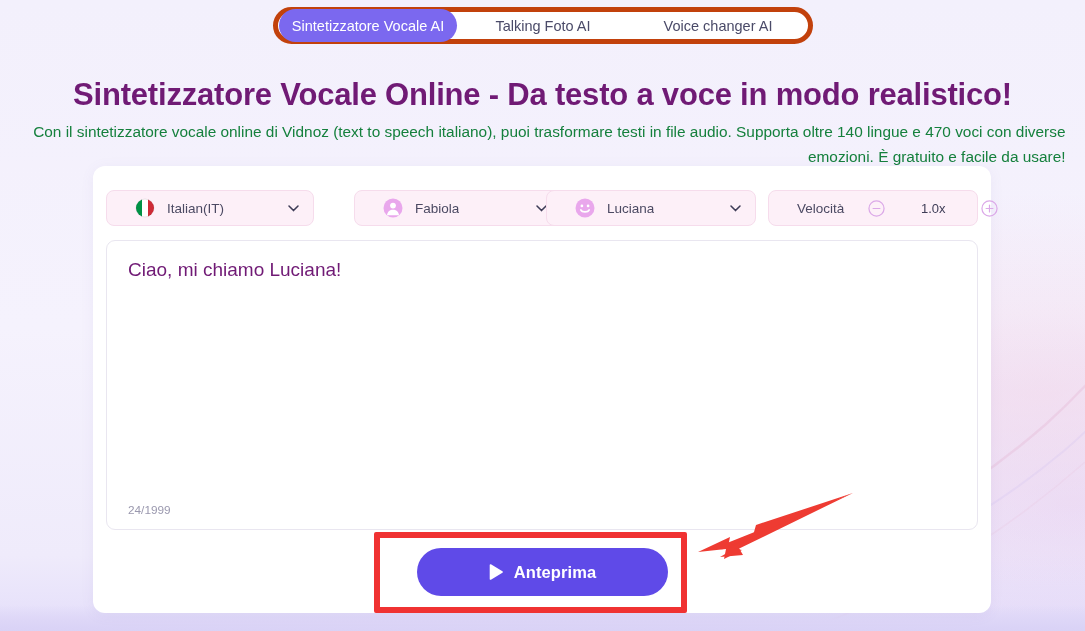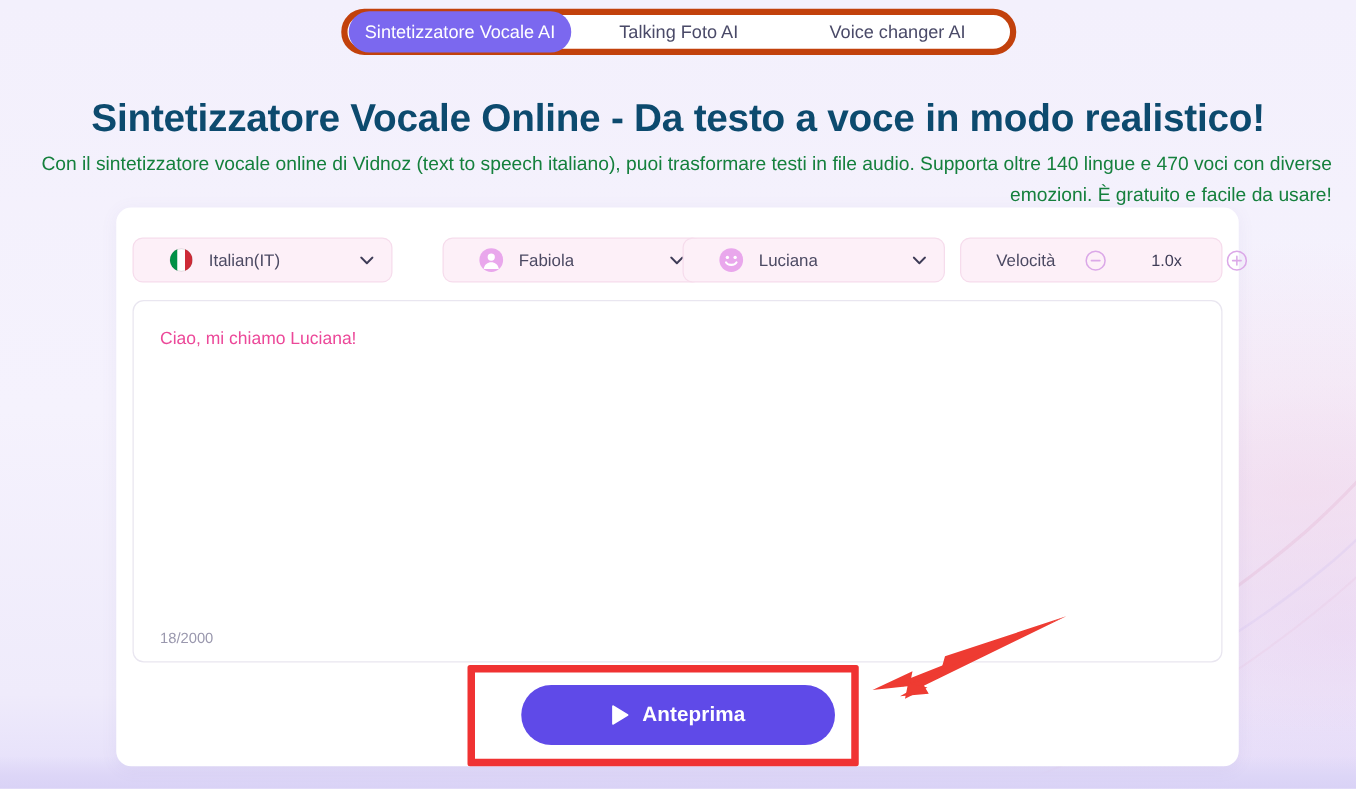--- a/index.html
+++ b/index.html
@@ -87,21 +87,21 @@
 
   
   #headline {
     position: absolute;
     left: 0;
     top: 56px;
     width: 1085px;
     text-align: center;
     font-size: 31px;
     font-weight: bold;
-    color: #0c4a6e;
+    color: #701a75;
     letter-spacing: -0.2px;
     white-space: nowrap;
   }
   #subhead {
     position: absolute;
     left: 50%;
     transform: translateX(-50%);
     top: 104px;
     width: 1046px;
     text-align: right;
@@ -203,22 +203,22 @@
     border: 1px solid #e9e6f0;
     border-radius: 9px;
     box-sizing: border-box;
     background: #fff;
   }
   #text-content {
     position: absolute;
     left: 21px;
     top: 19px;
     right: 20px;
-    font-size: 14px;
-    color: #ec4899;
+    font-size: 19px;
+    color: #701a75;
     line-height: 20px;
     white-space: pre-wrap;
   }
   #char-counter {
     position: absolute;
     left: 21px;
     bottom: 12px;
     font-size: 11.8px;
     color: #9a98ae;
   }
@@ -363,21 +363,21 @@
         <svg class="step-btn" id="speed-plus" viewBox="0 0 18 18">
           <circle cx="9" cy="9" r="8" fill="none" stroke="#dba8e8" stroke-width="1.3"></circle>
           <path d="M5.4 9 H12.6 M9 5.4 V12.6" stroke="#dba8e8" stroke-width="1.3" stroke-linecap="round"></path>
         </svg>
       </div>
 
     </div>
 
     <div id="text-box">
       <div id="text-content">Ciao, mi chiamo Luciana!</div>
-      <div id="char-counter">18/2000</div>
+      <div id="char-counter">24/1999</div>
     </div>
 
     <div id="preview-button">
       <svg id="play-icon" viewBox="0 0 14 16">
         <path d="M1.5 1 L13 8 L1.5 15 Z" fill="#ffffff" stroke="#ffffff" stroke-width="1.6" stroke-linejoin="round"></path>
       </svg>
       <span id="preview-label">Anteprima</span>
     </div>
 
   </div>

